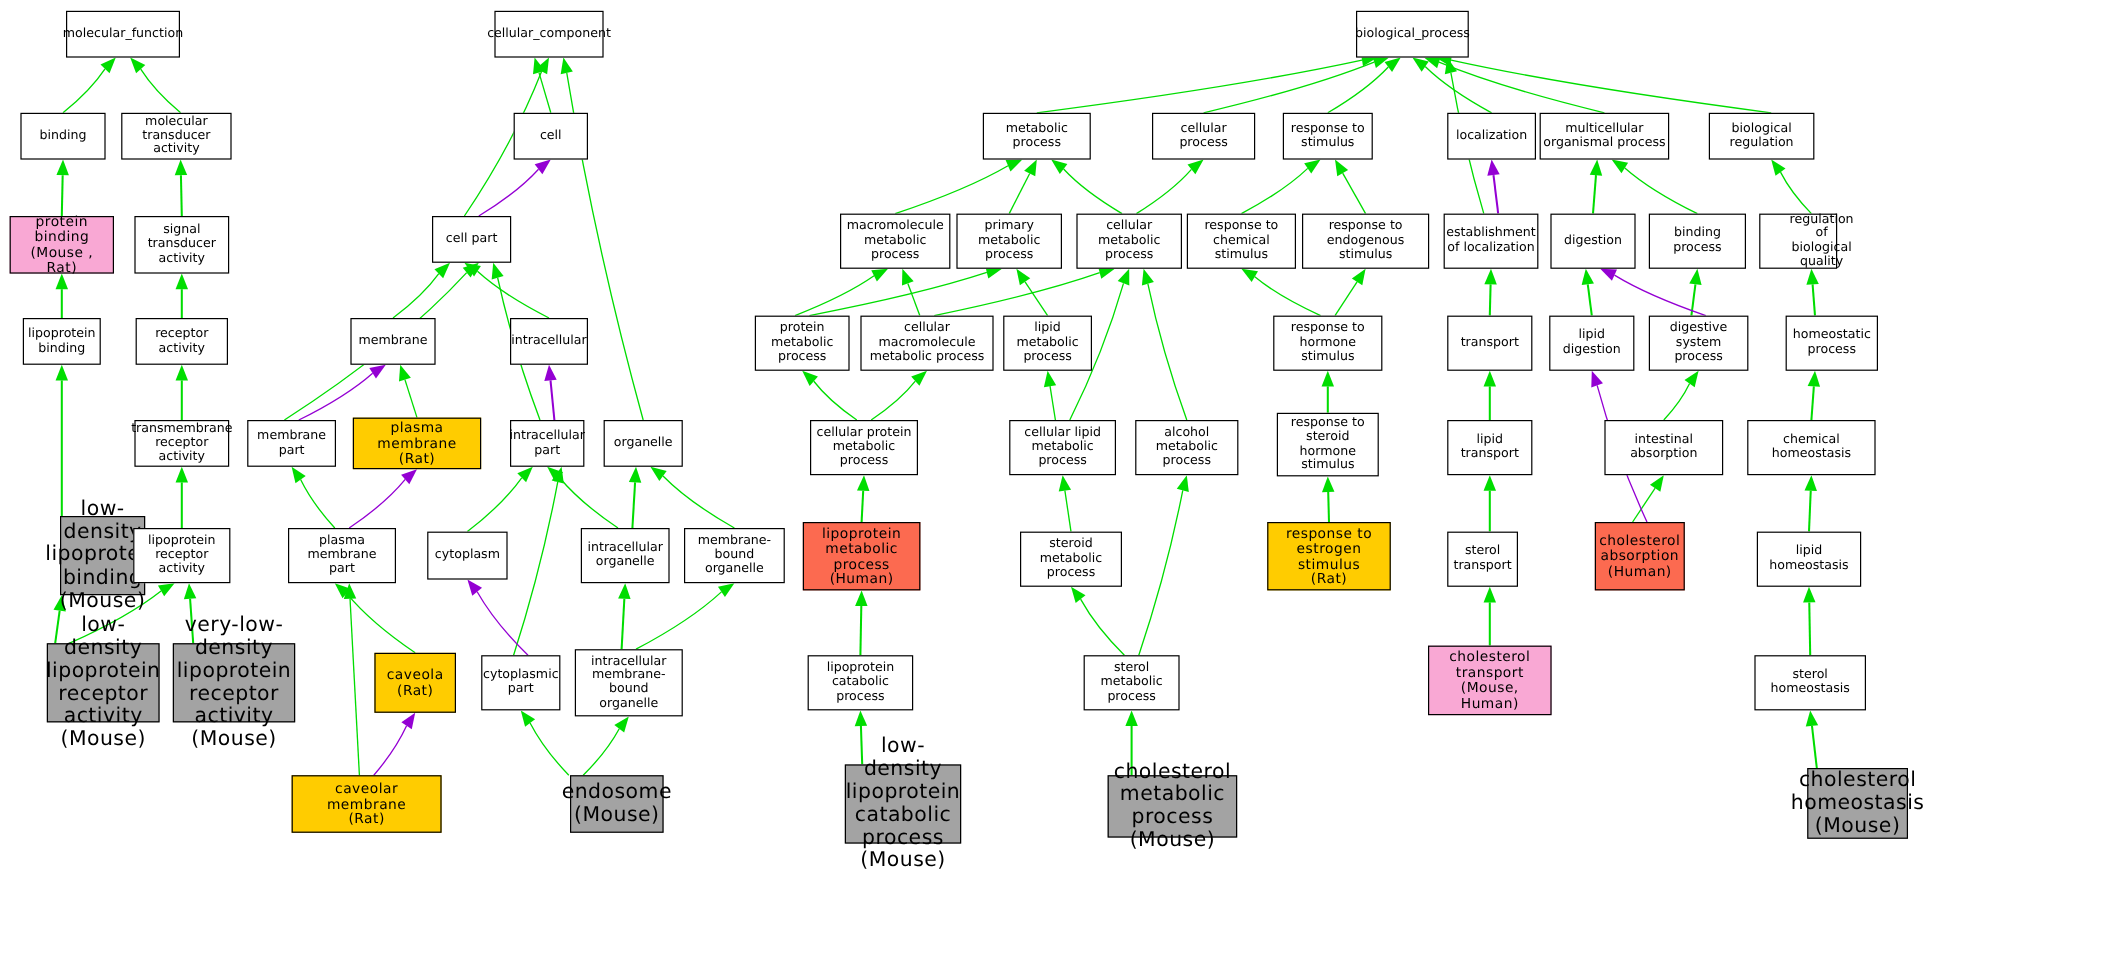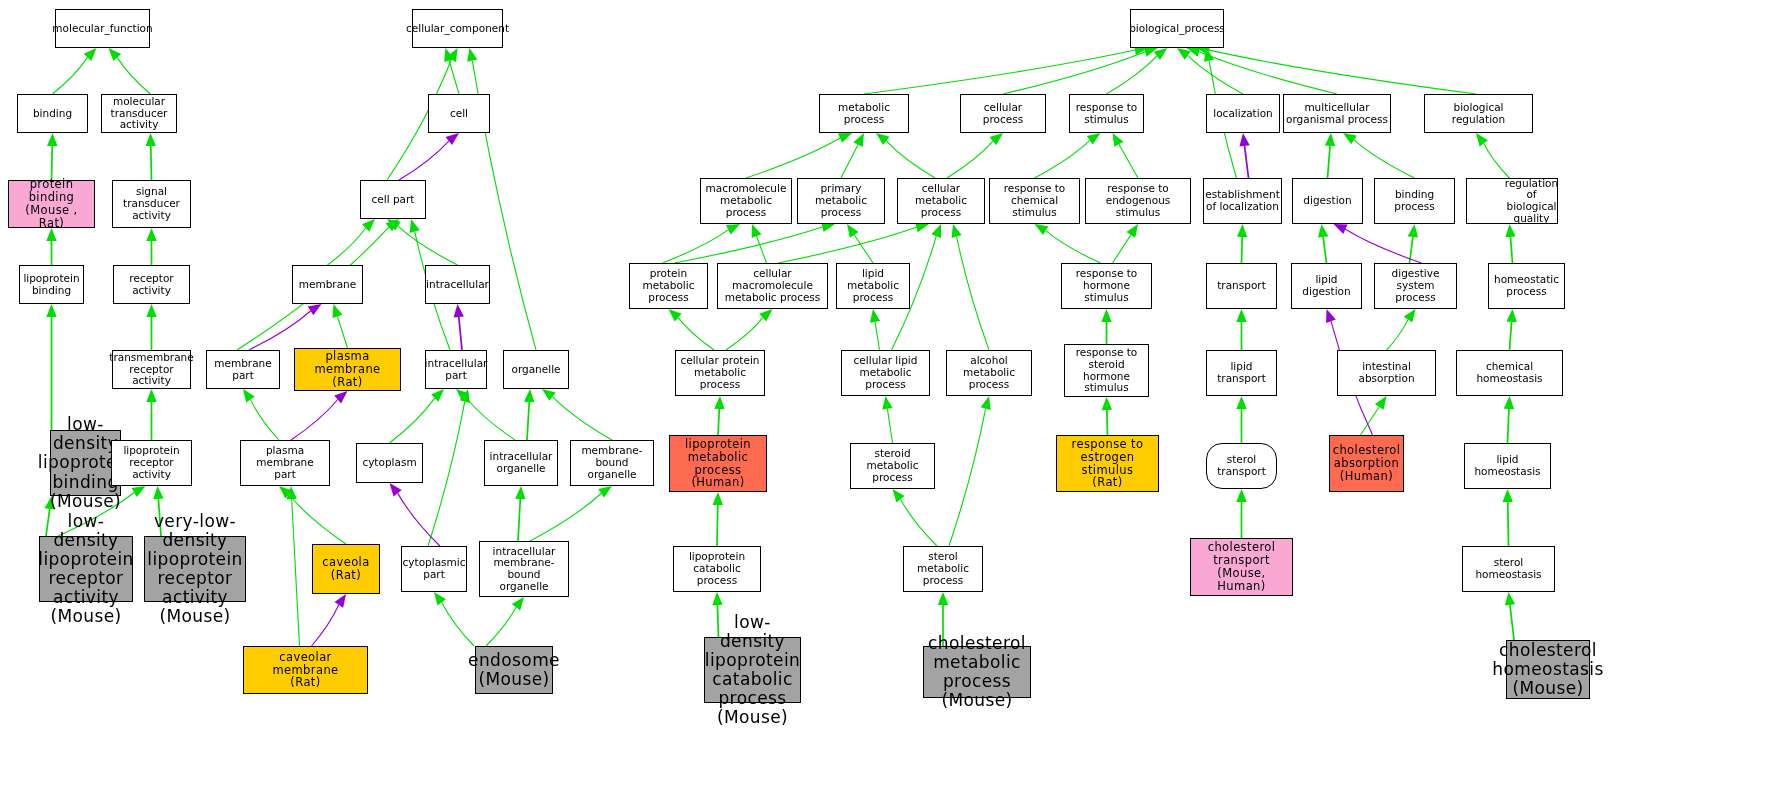--- a/index.html
+++ b/index.html
@@ -409,21 +409,21 @@
         <polygon points="943,592 948.2,605 937.8,605" fill="#00dd00"></polygon>
       </g>
       <g>
         <path d="M 1514 640 Q 1511.9899499793496 622.4577452743245 1509.9798999586994 604.915490548649" stroke="#00dd00" stroke-width="1.7" fill="none"></path>
         <polygon points="1508.5,592 1515.146096178159,604.3235305651692 1504.8137037392398,605.5074505321288" fill="#00dd00"></polygon>
       </g>
     </svg>
   <div id="node-layer">
       <div class="node plain" style="left: 55px; top: 9px; width: 95px; height: 39px;">molecular_function</div>
       <div class="node plain" style="left: 17px; top: 94px; width: 71px; height: 39px;">binding</div>
-      <div class="node plain" style="left: 101px; top: 94px; width: 76px; height: 39px;">molecular transducer
+      <div class="node plain" style="left: 101px; top: 94px; width: 92px; height: 39px;">molecular transducer
 activity</div>
       <div class="node grey" style="left: 8px; top: 180px; width: 87px; height: 48px;">protein binding
 (Mouse , Rat)</div>
       <div class="node plain" style="left: 112px; top: 180px; width: 79px; height: 48px;">signal transducer
 activity</div>
       <div class="node plain" style="left: 19px; top: 265px; width: 65px; height: 39px;">lipoprotein
 binding</div>
       <div class="node plain" style="left: 113px; top: 265px; width: 77px; height: 39px;">receptor activity</div>
       <div class="node plain" style="left: 112px; top: 350px; width: 79px; height: 39px;">transmembrane
 receptor activity</div>
@@ -471,36 +471,36 @@
       <div class="node blue" style="left: 441px; top: 646px; width: 78px; height: 48px;">endosome
 (Mouse)</div>
       <div class="node plain" style="left: 1130px; top: 9px; width: 94px; height: 39px;">biological_process</div>
       <div class="node plain" style="left: 819px; top: 94px; width: 90px; height: 39px;">metabolic process</div>
       <div class="node plain" style="left: 960px; top: 94px; width: 86px; height: 39px;">cellular process</div>
       <div class="node plain" style="left: 1069px; top: 94px; width: 75px; height: 39px;">response to
 stimulus</div>
       <div class="node plain" style="left: 1206px; top: 94px; width: 74px; height: 39px;">localization</div>
       <div class="node plain" style="left: 1283px; top: 94px; width: 108px; height: 39px;">multicellular
 organismal process</div>
-      <div class="node plain" style="left: 1424px; top: 94px; width: 109px; height: 39px;">biological regulation</div>
+      <div class="node plain" style="left: 1424px; top: 94px; width: 88px; height: 39px;">biological regulation</div>
       <div class="node plain" style="left: 700px; top: 178px; width: 92px; height: 46px;">macromolecule
 metabolic process</div>
       <div class="node plain" style="left: 797px; top: 178px; width: 88px; height: 46px;">primary metabolic
 process</div>
       <div class="node plain" style="left: 897px; top: 178px; width: 88px; height: 46px;">cellular metabolic
 process</div>
       <div class="node plain" style="left: 989px; top: 178px; width: 91px; height: 46px;">response to
 chemical stimulus</div>
       <div class="node plain" style="left: 1085px; top: 178px; width: 106px; height: 46px;">response to
 endogenous stimulus</div>
       <div class="node plain" style="left: 1203px; top: 178px; width: 79px; height: 46px;">establishment
 of localization</div>
       <div class="node plain" style="left: 1292px; top: 178px; width: 71px; height: 46px;">digestion</div>
       <div class="node plain" style="left: 1374px; top: 178px; width: 81px; height: 46px;">binding process</div>
-      <div class="node plain" style="left: 1466px; top: 178px; width: 92px; height: 46px; padding-left: 41px;">regulation of
+      <div class="node plain" style="left: 1466px; top: 178px; width: 65px; height: 46px; padding-left: 41px;">regulation of
 biological quality</div>
       <div class="node plain" style="left: 629px; top: 263px; width: 79px; height: 46px;">protein metabolic
 process</div>
       <div class="node plain" style="left: 717px; top: 263px; width: 111px; height: 46px;">cellular macromolecule
 metabolic process</div>
       <div class="node plain" style="left: 836px; top: 263px; width: 74px; height: 46px;">lipid metabolic
 process</div>
       <div class="node plain" style="left: 1061px; top: 263px; width: 91px; height: 46px;">response to
 hormone stimulus</div>
       <div class="node plain" style="left: 1206px; top: 263px; width: 71px; height: 46px;">transport</div>
@@ -522,21 +522,21 @@
       <div class="node plain" style="left: 1337px; top: 350px; width: 99px; height: 46px;">intestinal absorption</div>
       <div class="node plain" style="left: 1456px; top: 350px; width: 107px; height: 46px;">chemical homeostasis</div>
       <div class="node red" style="left: 669px; top: 435px; width: 98px; height: 57px;">lipoprotein
 metabolic process
 (Human)</div>
       <div class="node plain" style="left: 850px; top: 443px; width: 85px; height: 46px;">steroid metabolic
 process</div>
       <div class="node orange" style="left: 1056px; top: 435px; width: 103px; height: 57px;">response to
 estrogen stimulus
 (Rat)</div>
-      <div class="node plain" style="left: 1206px; top: 443px; width: 71px; height: 46px; border-radius: 16px;">sterol transport</div>
+      <div class="node plain" style="left: 1206px; top: 443px; width: 59px; height: 46px;">sterol transport</div>
       <div class="node red" style="left: 1329px; top: 435px; width: 75px; height: 57px;">cholesterol
 absorption
 (Human)</div>
       <div class="node plain" style="left: 1464px; top: 443px; width: 87px; height: 46px;">lipid homeostasis</div>
       <div class="node plain" style="left: 673px; top: 546px; width: 88px; height: 46px;">lipoprotein
 catabolic process</div>
       <div class="node plain" style="left: 903px; top: 546px; width: 80px; height: 46px;">sterol metabolic
 process</div>
       <div class="node grey" style="left: 1190px; top: 538px; width: 103px; height: 58px;">cholesterol
 transport

